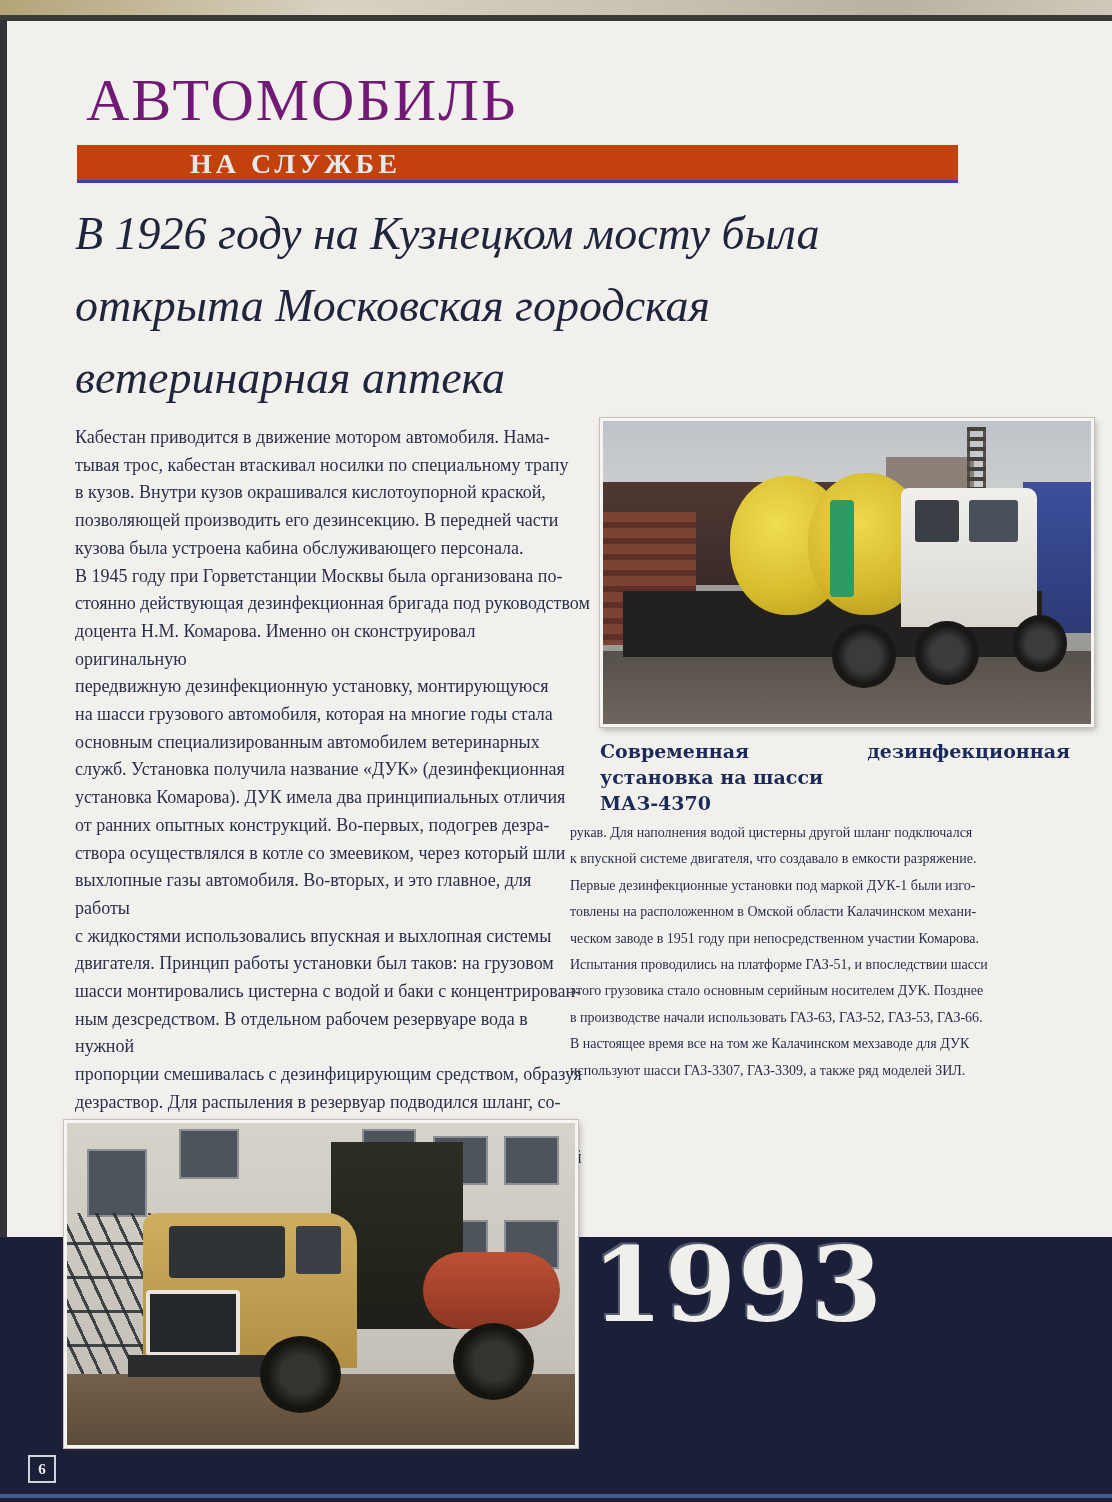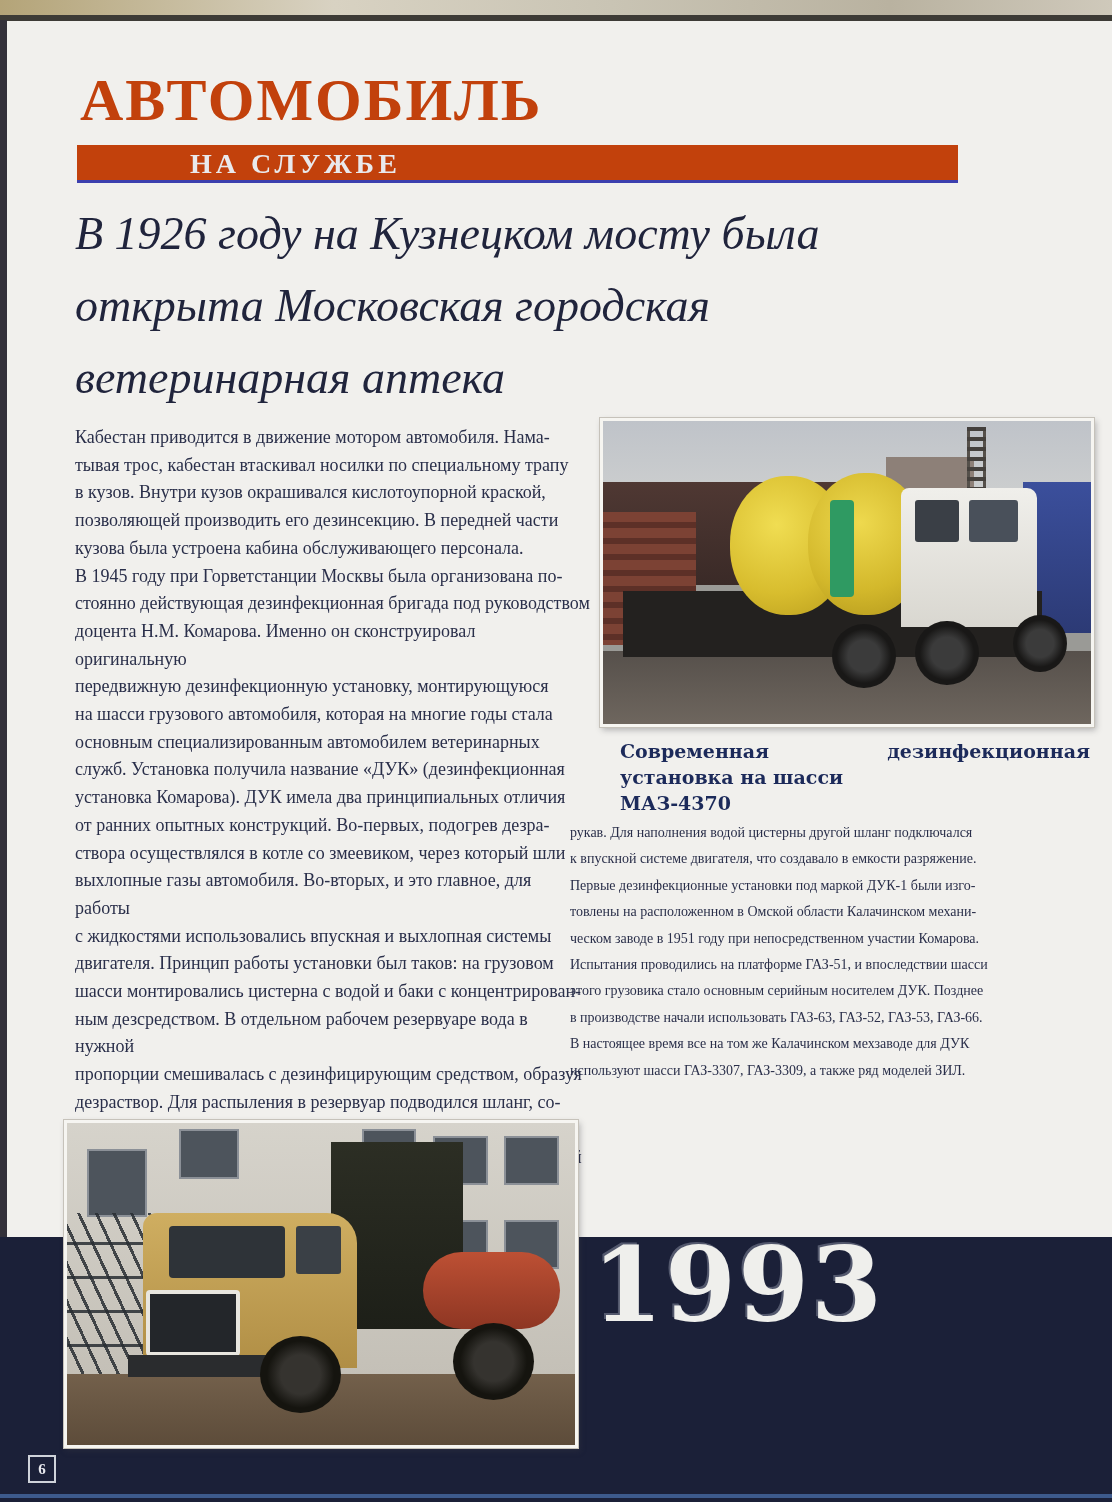--- a/index.html
+++ b/index.html
@@ -18,22 +18,22 @@
   .scan-top-line {
     position: absolute; left: 0; top: 15px; width: 1112px; height: 6px;
     background: #3d3b36;
   }
   .scan-left {
     position: absolute; left: 0; top: 20px; width: 7px; height: 1482px;
     background: #33313a;
   }
   
   .masthead-title {
-    position: absolute; left: 80px; top: 70px; width: 600px;
-    font-size: 60px; font-weight: bold; color: #c2410c;
+    position: absolute; left: 86px; top: 70px; width: 600px;
+    font-size: 60px; font-weight: normal; color: #701a75;
     letter-spacing: 2px; line-height: 1;
   }
   .masthead-bar {
     position: absolute; left: 77px; top: 145px; width: 881px; height: 35px;
     background: #c2410c;
     border-bottom: 3px solid #3c3fae;
     text-align: center;
   }
   .masthead-subtitle {
     position: absolute; left: 113px; top: 3px;
@@ -66,21 +66,21 @@
     background: #9a9a96;
   }
   .photo * { position: absolute; }
   .photo-top { left: 600px; top: 418px; width: 488px; height: 303px; }
   .photo-bottom { left: 64px; top: 1120px; width: 508px; height: 322px; z-index: 5; }
 
   .caption-top {
     position: absolute; left: 600px; top: 738px; width: 470px;
     font-family: "DejaVu Serif", serif;
     font-size: 19px; font-weight: bold; line-height: 26px;
-    color: #1c2a5a; white-space: pre-line; text-align: justify; margin-left: 20px;
+    color: #1c2a5a; white-space: pre-line; text-align: justify;
   }
   
   .band {
     position: absolute; left: 0; top: 1237px; width: 1112px; height: 265px;
     background: #1b2038;
   }
   .band-bottom-line {
     position: absolute; left: 0; bottom: 4px; width: 1112px; height: 4px;
     background: #3d5a8c;
   }

